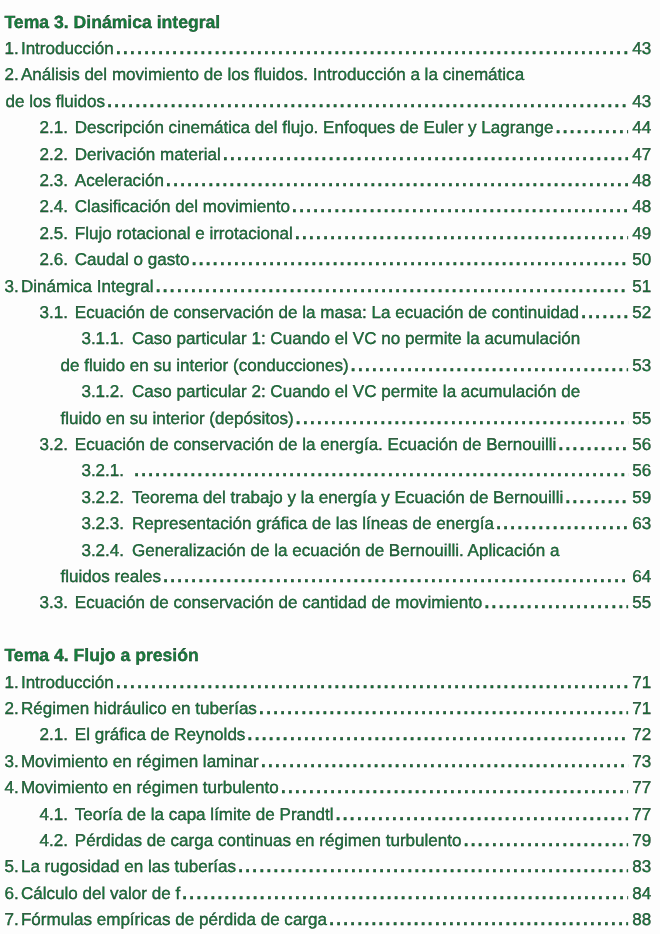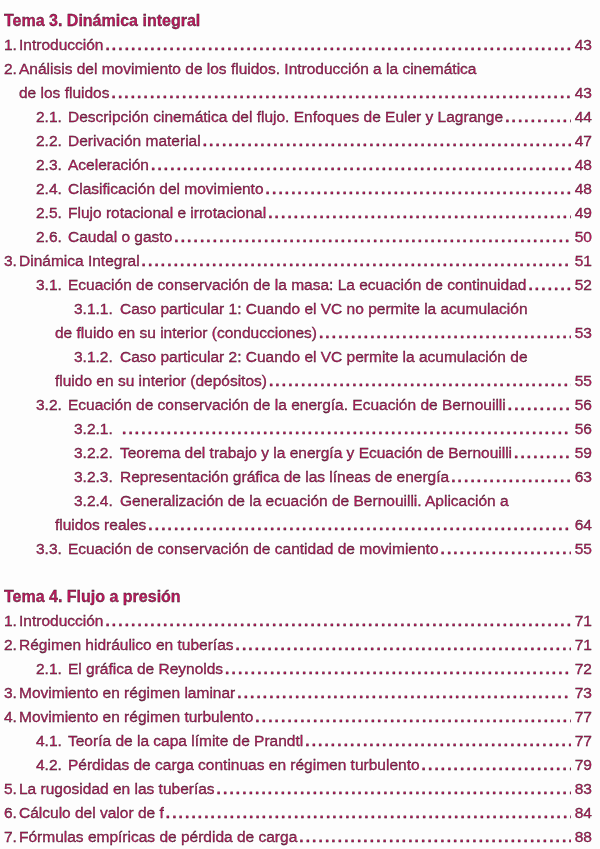--- a/index.html
+++ b/index.html
@@ -7,21 +7,21 @@
     padding: 0;
     background: #fdfdfd;
   }
   .page {
     position: relative;
     width: 600px;
     height: 849px;
     box-sizing: border-box;
     padding: 9px 8px 0 0;
     background: #fdfdfd;
-    color: #be185d;
+    color: #15803d;
     font-family: "Liberation Sans", sans-serif;
     font-size: 15.5px;
     -webkit-text-stroke: 0.3px #1a1a1a;
     overflow: hidden;
   }
   .section + .section { margin-top: 24px; }
   .heading {
     height: 24px;
     line-height: 24px;
     padding-left: 4px;
@@ -35,21 +35,21 @@
     line-height: 24px;
     white-space: nowrap;
   }
   .row .num { flex: 0 0 auto; }
   .lvl0 { padding-left: 4px; }
   .lvl0 .num { width: 15px; }
   .lvl1 { padding-left: 36px; }
   .lvl1 .num { width: 32px; }
   .lvl2 { padding-left: 74px; }
   .lvl2 .num { width: 46px; }
-  .cont.lvl0 { padding-left: 19px; justify-content: center; }
+  .cont.lvl0 { padding-left: 5px; justify-content: center; }
   .cont.lvl2 { padding-left: 55px; }
   .txt { flex: 0 0 auto; }
   .leader {
     flex: 1 1 auto;
     overflow: hidden;
     white-space: nowrap;
     margin: 0 4px 0 2px;
     min-width: 10px;
   }
   .leader::after {

